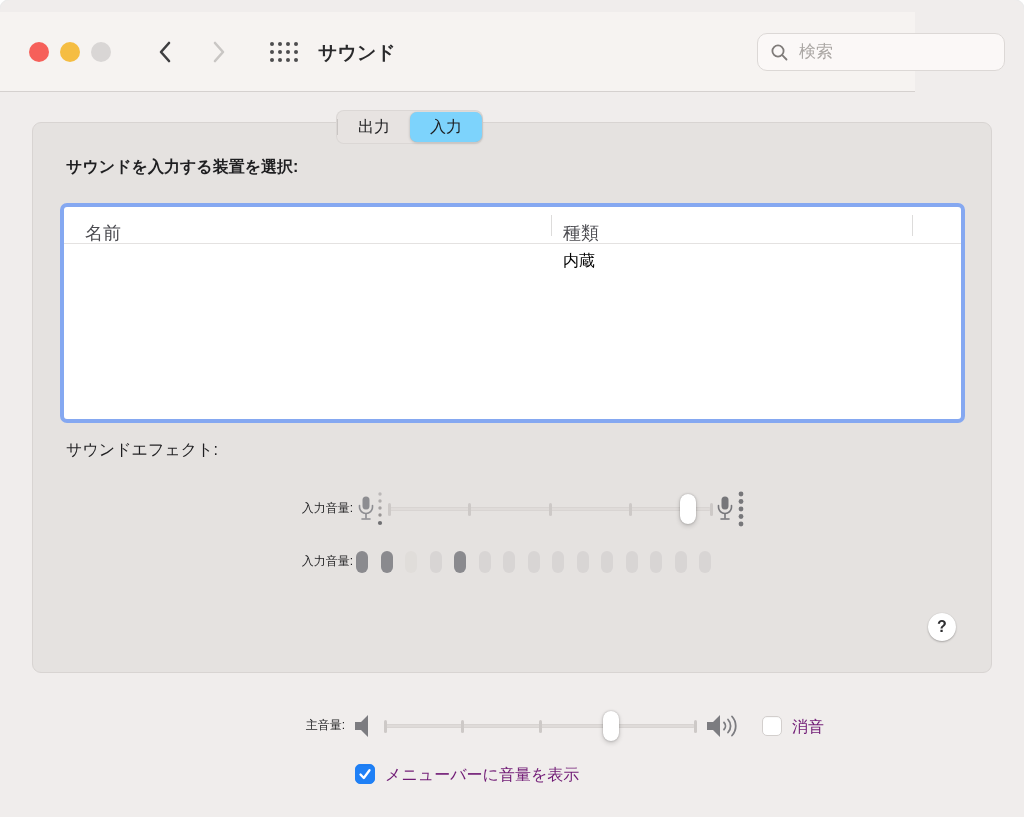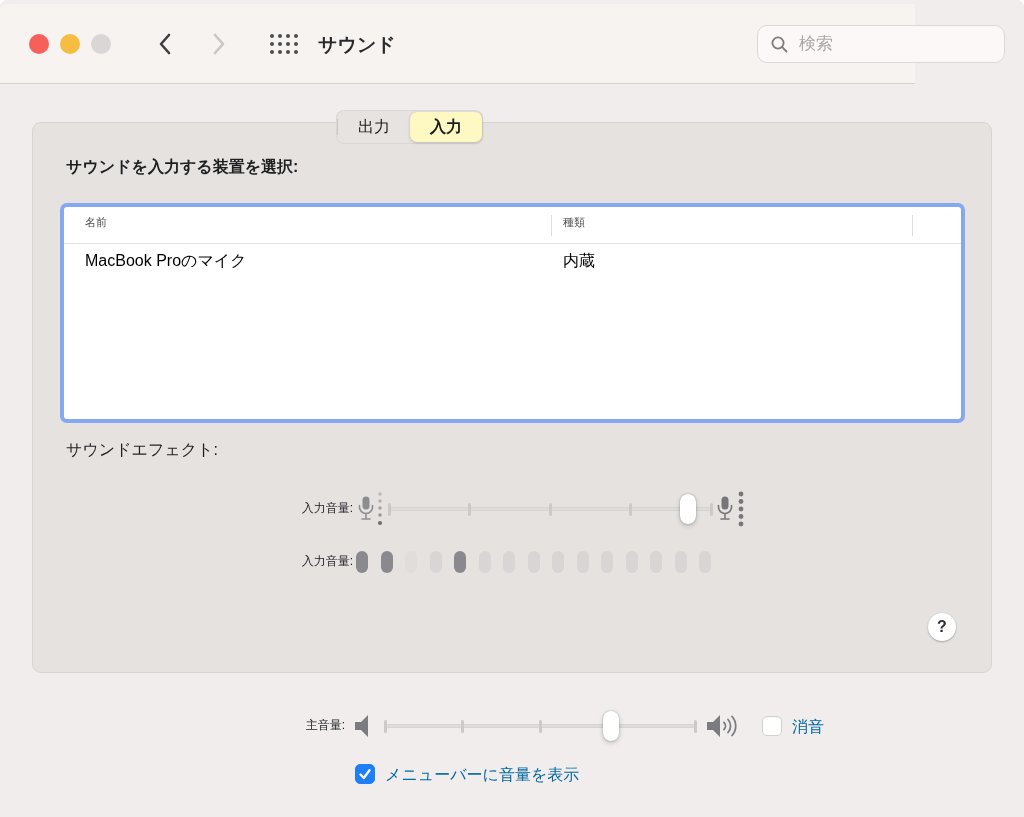--- a/index.html
+++ b/index.html
@@ -1,51 +1,51 @@
 <!DOCTYPE html>
 <html style="--selection-blue: #0562e3; --accent-blue: #1f80f6; --focus-ring: #85a8f1; --traffic-red: #f6605a; --traffic-yellow: #f5bd42; --traffic-gray: #d9d6d5;"><head>
 <meta charset="utf-8">
 <style>
   html,body{margin:0;padding:0;background:#ffffff;}
   *{box-sizing:border-box;font-family:"Liberation Sans","DejaVu Sans",sans-serif;}
   .window{position:relative;width:1024px;height:817px;background:#f0edec;overflow:hidden;
           border-radius:10px 10px 0 0;box-shadow:0 0 0 1px rgba(0,0,0,0.08);}
   
-  .titlebar{position:absolute;left:0;top:4px;width:915px;height:80px;background:#f6f3f1;
+  .titlebar{position:absolute;left:0;top:12px;width:915px;height:80px;background:#f6f3f1;
             border-bottom:1px solid #d5d1cf;}
   .traffic{position:absolute;top:30px;width:20px;height:20px;border-radius:50%;}
   .traffic.red{left:29px;background:var(--traffic-red);}
   .traffic.yellow{left:60px;background:var(--traffic-yellow);}
   .traffic.gray{left:91px;background:var(--traffic-gray);}
   .navbtn{position:absolute;top:26px;width:26px;height:28px;display:flex;align-items:center;justify-content:center;}
   .navbtn.back{left:152px;}
   .navbtn.fwd{left:206px;}
   .gridbtn{position:absolute;left:268px;top:28px;width:32px;height:24px;}
   .win-title{position:absolute;left:318px;top:28px;font-size:19px;font-weight:600;color:#2a2a2c;}
   .searchbox{position:absolute;left:757px;top:21px;width:248px;height:38px;background:#fbf8f7;
              border:1px solid #dcd8d6;border-radius:10px;display:flex;align-items:center;padding:16px 12px;}
   .searchbox input{border:none;outline:none;background:transparent;font-size:17px;color:#1d1d1f;width:180px;margin-left:8px;}
   .searchbox input::placeholder{color:#aba7a4;}
   
   .tabbar{position:absolute;left:336px;top:110px;height:34px;display:flex;align-items:center;
           background:#e7e3e1;border:1px solid rgba(0,0,0,0.05);border-radius:8px;z-index:5;}
   .tab{height:30px;display:flex;align-items:center;padding:0 20px;font-size:16px;color:#1d1d1f;
        border-radius:7px;white-space:nowrap;}
-  .tab.selected{background:#fef9c3;box-shadow:0 1px 3px rgba(0,0,0,0.18),0 0 1px rgba(0,0,0,0.12);font-weight:bold;}
+  .tab.selected{background:#7dd3fc;box-shadow:0 1px 3px rgba(0,0,0,0.18),0 0 1px rgba(0,0,0,0.12);}
   .tab-sep{width:1px;height:16px;background:#c9c5c3;}
   
   .panel{position:absolute;left:32px;top:122px;width:960px;height:551px;background:#e5e2e0;
          border:1px solid #d8d4d2;border-radius:9px;padding-left:19px;}
   .label-bold{position:absolute;left:33px;top:34px;font-size:16px;font-weight:700;color:#1e1e20;}
   .label-reg{position:absolute;left:33px;top:317px;font-size:16px;color:#1e1e20;}
   
   .table-ring{position:absolute;left:27px;top:80px;width:905px;height:220px;
               border:4px solid var(--focus-ring);border-radius:7px;background:#ffffff;overflow:hidden;}
   .thead{position:relative;height:37px;border-bottom:1px solid #e4e2e1;}
-  .th{position:absolute;top:8px;font-size:11px;color:#4b4b50;}
+  .th{position:absolute;top:14px;font-size:18px;color:#4b4b50;}
   .th.name{left:21px;}
   .th.type{left:499px;}
   .col-sep{position:absolute;top:8px;width:1px;height:21px;background:#dddcdb;}
   .trow{position:relative;height:34px;display:flex;align-items:center;background:#ffffff;}
   .trow .cell{font-size:16px;color:#000000;white-space:nowrap;}
   .trow .cell.name{position:absolute;left:21px;}
   .trow .cell.type{position:absolute;left:499px;}
   .trow.selected{background:var(--selection-blue);}
   .trow.selected .cell{color:#ffffff;font-weight:500;}
   .redacted{display:inline-block;width:100px;height:17px;margin:0 2px;vertical-align:-3px;
@@ -65,21 +65,21 @@
   .pill.off{background:#d8d5d4;}
   .pill.faint{background:#e0ddda;}
   .helpbtn{position:absolute;left:895px;top:490px;width:28px;height:28px;border-radius:50%;background:#ffffff;
            box-shadow:0 1px 2px rgba(0,0,0,0.25),0 0 1px rgba(0,0,0,0.15);
            display:flex;align-items:center;justify-content:center;font-size:16px;font-weight:600;color:#2e2e30;}
   
   .checkbox{position:absolute;width:20px;height:20px;border-radius:5px;background:#ffffff;
             border:1px solid #d3cfcd;box-shadow:inset 0 1px 1px rgba(0,0,0,0.03);}
   .checkbox.checked{background:var(--accent-blue);border-color:var(--accent-blue);
                     display:flex;align-items:center;justify-content:center;}
-  .foot-label{position:absolute;font-size:16px;color:#0369a1;white-space:nowrap;}
+  .foot-label{position:absolute;font-size:16px;color:#701a75;white-space:nowrap;}
   .icon{display:block;}
 </style>
 </head>
 <body>
 
 <div class="window">
 
   <div class="titlebar">
     <div class="traffic red"></div>
     <div class="traffic yellow"></div>
@@ -138,21 +138,20 @@
 
     <div class="table-ring">
       <div class="thead">
         <div class="th name">名前</div>
         <div class="th type">種類</div>
         <div class="col-sep" style="left:487px;"></div>
         <div class="col-sep" style="left:848px;"></div>
       </div>
       <div id="table-body">
           <div class="trow">
-            <div class="cell name">MacBook Proのマイク</div>
             <div class="cell type">内蔵</div>
           </div>
         </div>
     </div>
 
     <div class="label-reg">サウンドエフェクト:</div>
 
     <div class="row-label" style="left:0;top:377px;">入力音量:</div>
     <svg class="icon" style="position:absolute;left:324px;top:372px;" width="18" height="28" viewBox="0 0 18 28">
       <rect x="5.5" y="1.5" width="7" height="13" rx="3.5" fill="#8d8d91"></rect>

